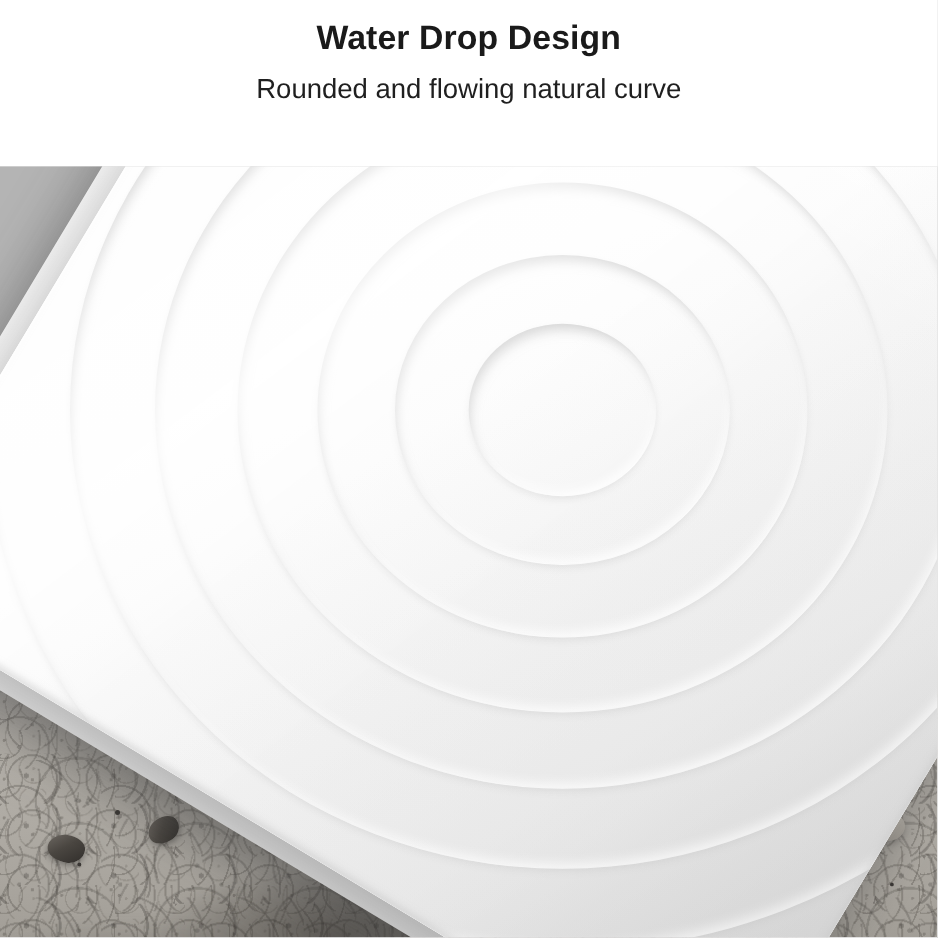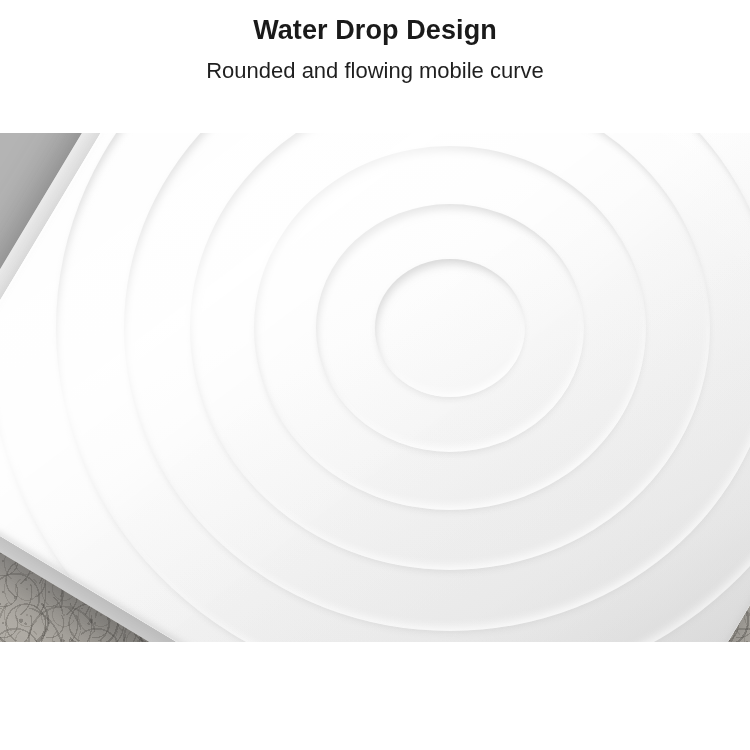--- a/index.html
+++ b/index.html
@@ -3,21 +3,21 @@
 <meta charset="utf-8">
 <title>Water Drop Design</title>
 <style>
   * { margin:0; padding:0; box-sizing:border-box; }
   html,body { background:#fff; }
   body {
     width:750px; height:750px; overflow:hidden;
     font-family:"Liberation Sans", sans-serif;
     -webkit-font-smoothing:antialiased;
   }
-  .page { position:relative; width:750px; height:642px; overflow:hidden; background:#ffffff; }
+  .page { position:relative; width:750px; height:750px; overflow:hidden; background:#ffffff; }
 
   
   .header {
     position:absolute; left:0; top:0; width:750px; height:133px;
     background:#ffffff; z-index:40;
   }
   .headline {
     position:absolute; left:0; top:13px; width:750px;
     text-align:center; color:#1a1a1a;
     font-size:27px; font-weight:bold; letter-spacing:.1px;
@@ -227,21 +227,21 @@
     pointer-events:none;
   }
 </style>
 </head>
 <body>
 
 <div class="page">
 
   <div class="header">
     <div class="headline">Water Drop Design</div>
-    <div class="subline-1">Rounded and flowing mobile curve</div>
+    <div class="subline-1">Rounded and flowing natural curve</div>
   </div>
 
   <div class="photo">
 
     <div class="backdrop"></div>
     <div class="backdrop-glow"></div>
     <div class="backdrop-corner"></div>
 
     <div class="ground"></div>
     <div class="ground-haze"></div>

